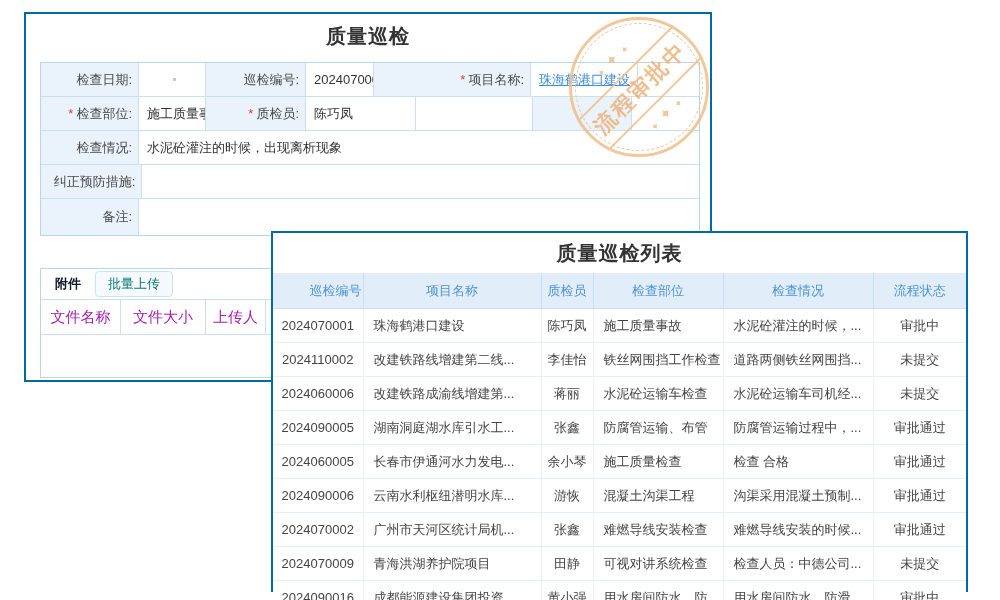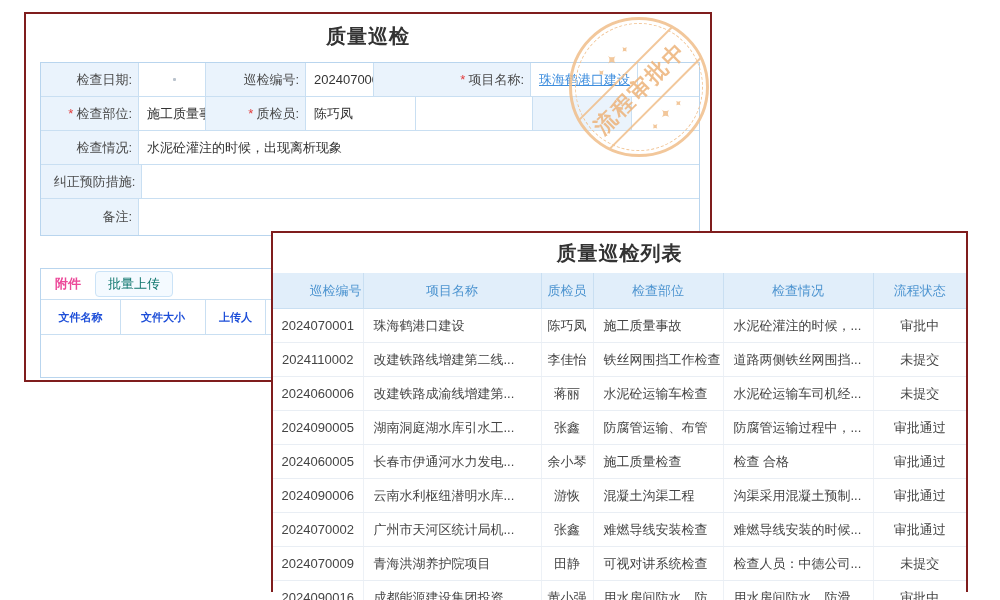--- a/index.html
+++ b/index.html
@@ -1,19 +1,19 @@
 <!DOCTYPE html>
 <html><head>
 <meta charset="utf-8">
 <style>
   html,body{margin:0;padding:0;background:#fff;font-family:"Liberation Sans","DejaVu Sans",sans-serif;}
   #stage{position:relative;width:1000px;height:600px;background:#fff;overflow:hidden;}
 
   
-  .panel{position:absolute;background:#fff;border:2px solid #7f1d1d;box-sizing:border-box;}
+  .panel{position:absolute;background:#fff;border:2px solid #0369a1;box-sizing:border-box;}
   #form-panel{left:24px;top:12px;width:688px;height:370px;z-index:1;}
   #list-panel{left:271px;top:231px;width:697px;height:361px;z-index:3;}
 
   .panel-title{text-align:center;font-size:20px;font-weight:bold;color:#333;letter-spacing:1px;}
   #form-panel .panel-title{margin-top:9px;}
   #list-panel .panel-title{margin-top:7px;margin-bottom:6px;}
 
   
   .box{position:absolute;left:14px;width:658px;border:1px solid #B9D5EE;box-sizing:content-box;background:#fff;}
   #basic-box{top:48px;}
@@ -27,26 +27,26 @@
          font-size:13px;overflow:hidden;white-space:nowrap;}
   .fcell:last-child{border-right:none;}
   .flabel{background:#EAF3FC;justify-content:flex-end;padding-right:6px;color:#4a4a4a;}
   .fvalue{background:#fff;padding-left:8px;color:#333;}
   .req{color:#E23C3C;margin-right:3px;font-size:13px;}
   .link{color:#3E8EDE;text-decoration:underline;cursor:pointer;}
   .date-dot{width:3px;height:3px;background:#B9C2CC;border-radius:1px;margin-left:26px;}
 
   
   .attach-header{height:30px;display:flex;align-items:center;padding-left:14px;border-bottom:1px solid #C9DFF2;}
-  .attach-label{font-size:13px;font-weight:bold;color:#ec4899;}
+  .attach-label{font-size:13px;font-weight:bold;color:#0f172a;}
   .btn-upload{margin-left:14px;padding:3px 12px;background:#F4FAFF;border:1px solid #CBE3F7;
               border-radius:4px;color:#0f766e;font-size:13px;cursor:pointer;}
   .attach-thead{display:flex;height:34px;border-bottom:1px solid #C9DFF2;}
   .athcell{box-sizing:border-box;border-right:1px solid #C9DFF2;display:flex;align-items:center;
-           justify-content:center;font-size:11px;color:#1d4ed8;font-weight:bold;}
+           justify-content:center;font-size:15px;color:#a21caf;}
   .attach-body{height:42px;background:#fff;}
 
   
   #stamp{position:absolute;left:543px;top:3px;width:140px;height:140px;transform:rotate(-45deg);
          opacity:.85;z-index:2;pointer-events:none;}
   .stamp-ring{position:absolute;inset:0;border:3px solid #F0BE8A;border-radius:50%;}
   .stamp-ring2{position:absolute;inset:6px;border:1px dashed #F0BE8A;border-radius:50%;}
   .stamp-clip{position:absolute;inset:2px;border-radius:50%;overflow:hidden;}
   .stamp-band{position:absolute;left:0;right:0;top:50%;height:40px;margin-top:-20px;
               border-top:2px solid #F0BE8A;border-bottom:2px solid #F0BE8A;

